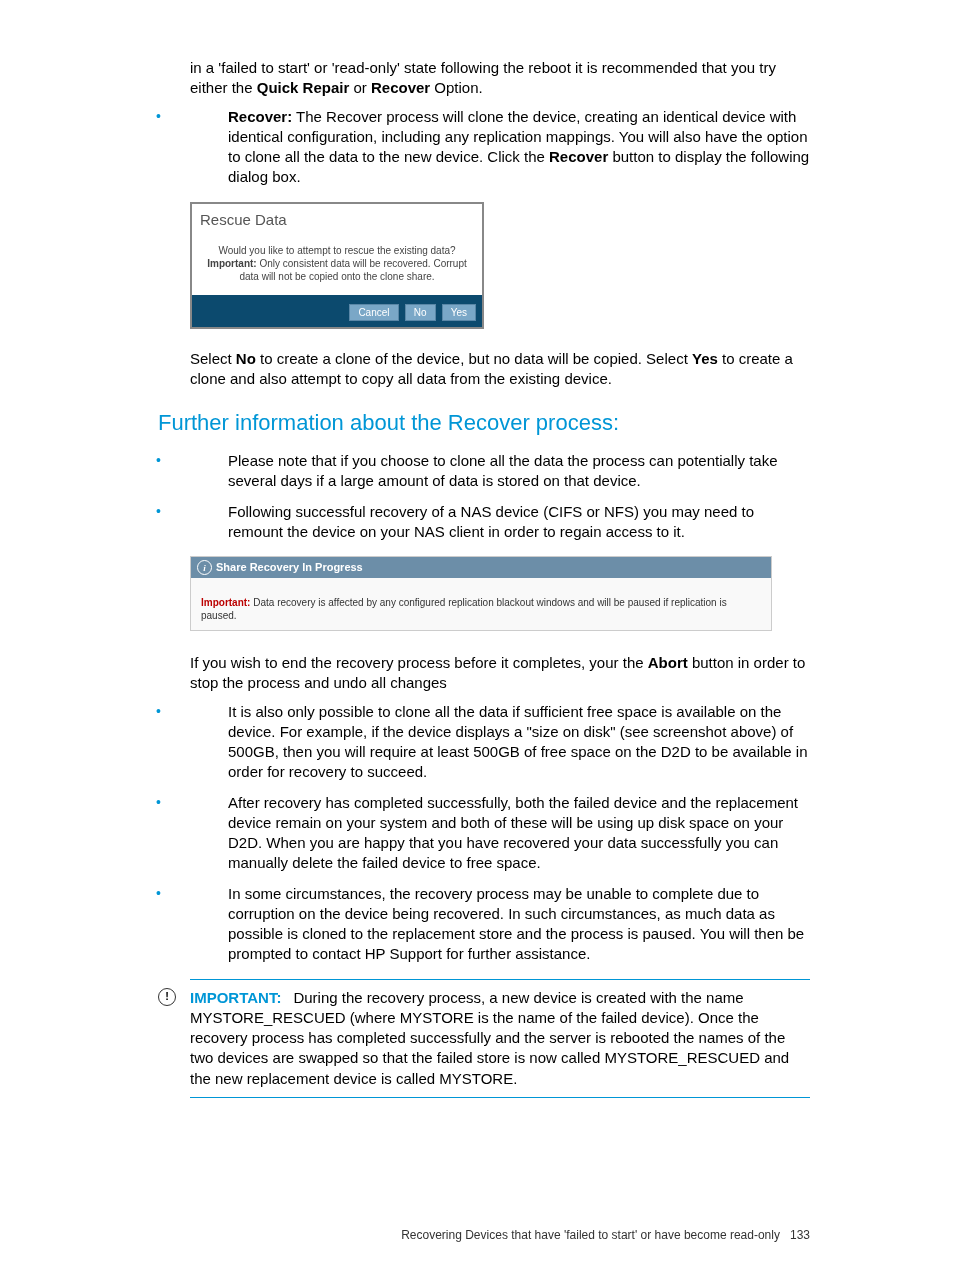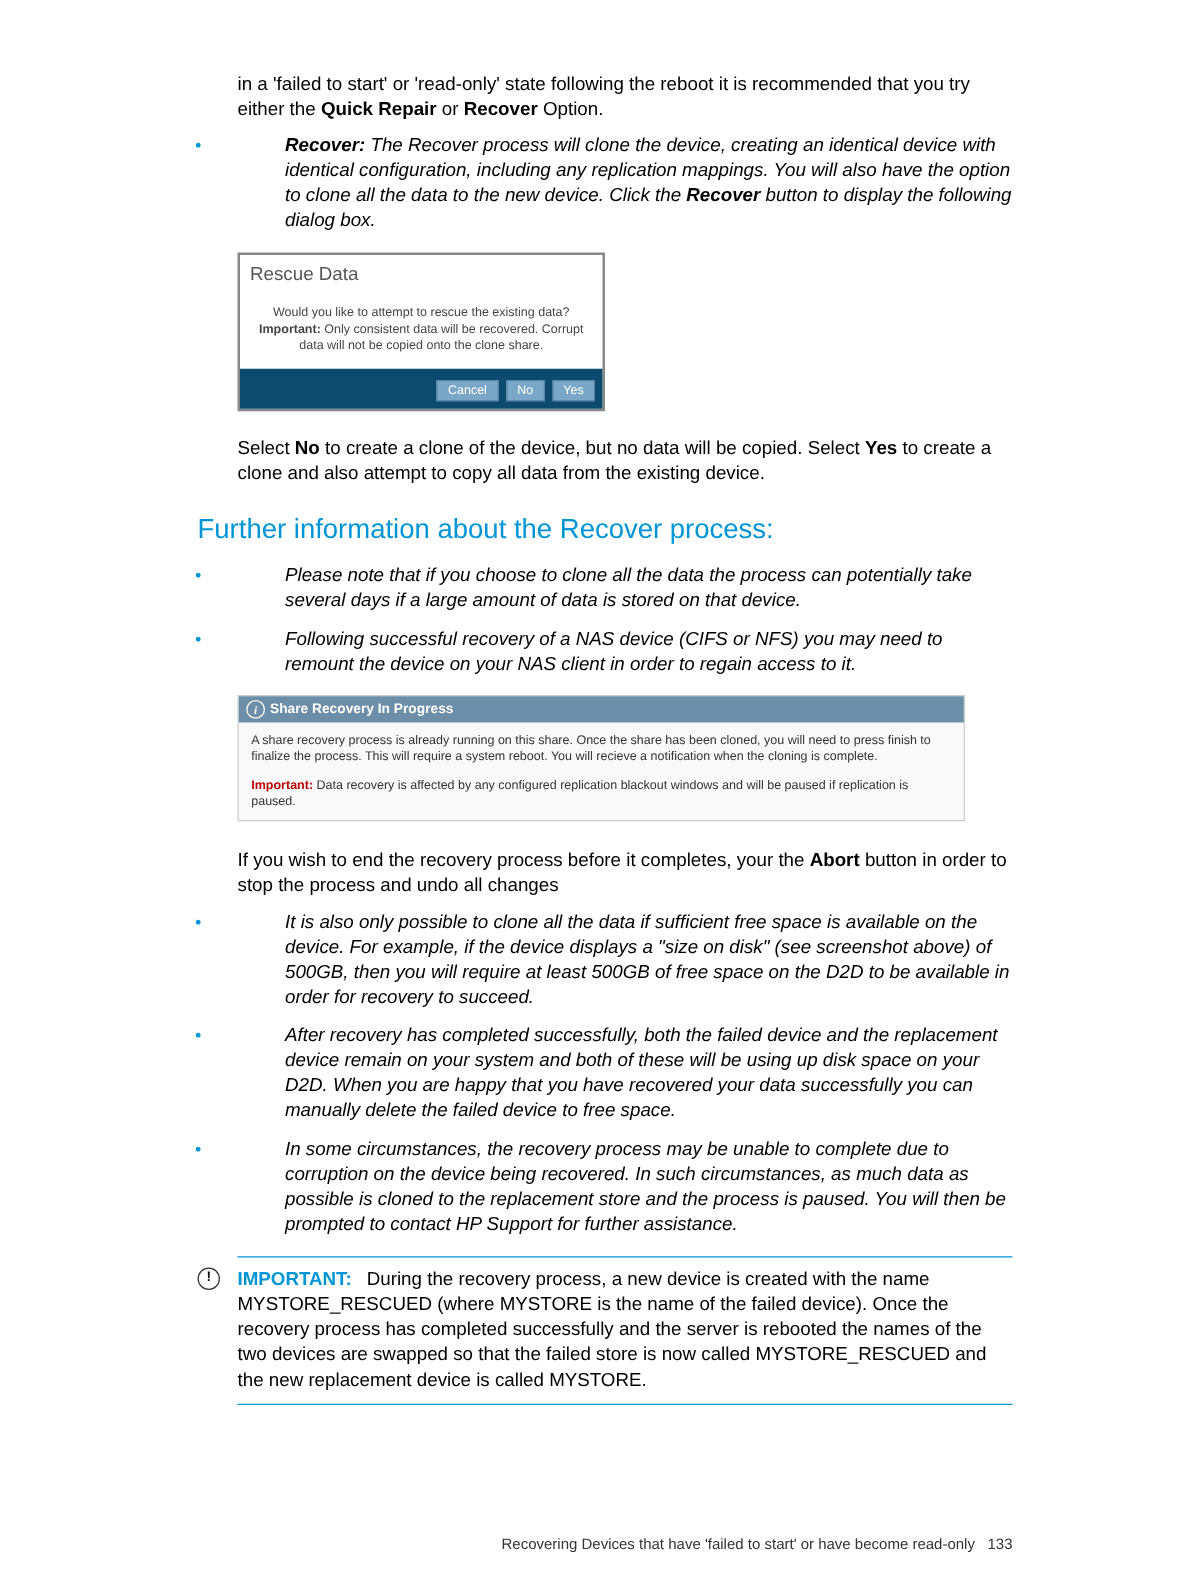--- a/index.html
+++ b/index.html
@@ -17,21 +17,20 @@
     box-sizing: border-box;
     padding: 58px 70px 30px 70px;
     position: relative;
   }
   p { margin: 0 0 8px 0; }
   ul.bul { list-style: none; padding: 0; margin: 0; }
   ul.bul > li {
     position: relative;
     padding-left: 158px;
     margin: 0 0 10px 0;
-    font-style: italic;
   }
   ul.bul > li::before {
     content: "•";
     position: absolute;
     left: 86px;
     top: 0;
     color: #0096d6;
     font-size: 14px;
   }
   .indent-body { margin-left: 120px; }
@@ -207,21 +206,20 @@
     <li>Following successful recovery of a NAS device (CIFS or NFS) you may need to remount the device on your NAS client in order to regain access to it.</li>
   </ul>
 
   <div class="panel-wrap">
     <div class="panel">
       <div class="panel-title">
         <span class="i-icon">i</span>
         <span>Share Recovery In Progress</span>
       </div>
       <div class="panel-body">
-        <div>A share recovery process is already running on this share. Once the share has been cloned, you will need to press finish to finalize the process. This will require a system reboot. You will recieve a notification when the cloning is complete.</div>
         <div style="height:10px"></div>
         <span class="imp">Important:</span><span> Data recovery is affected by any configured replication blackout windows and will be paused if replication is paused.</span>
       </div>
     </div>
   </div>
 
   <div class="indent-body">
     <p>
       <span>If you wish to end the recovery process before it completes, your the </span><b>Abort</b><span> button in order to stop the process and undo all changes</span>
     </p>

